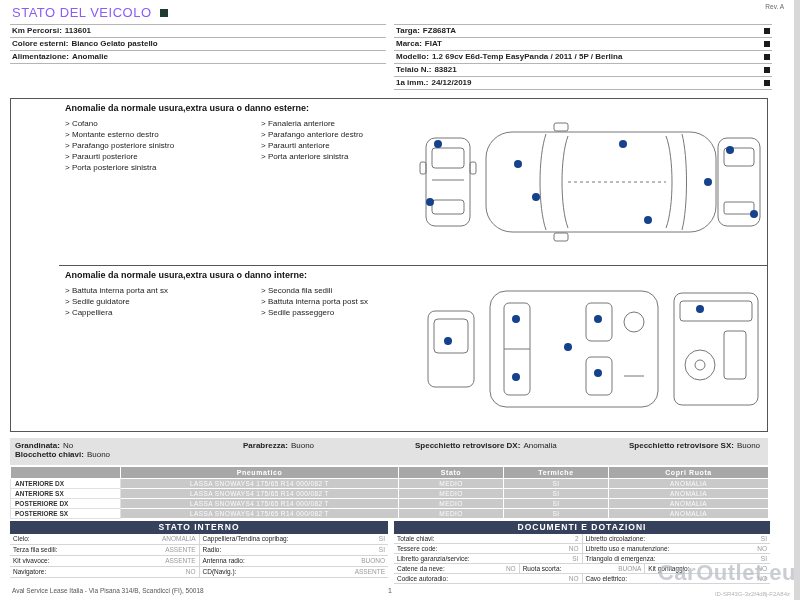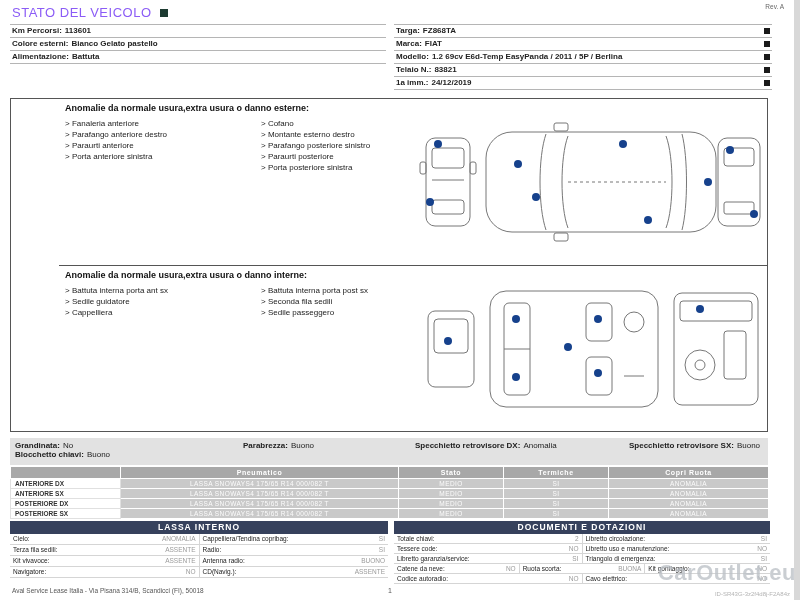--- a/index.html
+++ b/index.html
@@ -85,21 +85,21 @@
 <div class="rev">Rev. A</div>
 
 <div class="info-col info-left">
   <div class="info-row">
     <span class="lbl">Km Percorsi:</span><span class="val">113601</span>
   </div>
   <div class="info-row">
     <span class="lbl">Colore esterni:</span><span class="val">Bianco Gelato pastello</span>
   </div>
   <div class="info-row">
-    <span class="lbl">Alimentazione:</span><span class="val">Battuta</span>
+    <span class="lbl">Alimentazione:</span><span class="val">Anomalie</span>
   </div>
 </div>
 
 <div class="info-col info-right">
   <div class="info-row">
     <span class="lbl">Targa:</span><span class="val">FZ868TA</span><span class="marker"></span>
   </div>
   <div class="info-row">
     <span class="lbl">Marca:</span><span class="val">FIAT</span><span class="marker"></span>
   </div>
@@ -112,32 +112,32 @@
   <div class="info-row">
     <span class="lbl">1a imm.:</span><span class="val">24/12/2019</span><span class="marker"></span>
   </div>
 </div>
 
 <div class="main-box">
 
   <div class="section exterior">
     <div class="section-title">Anomalie da normale usura,extra usura o danno esterne:</div>
     <div class="anomaly-lists">
-      <div class="anomaly-col">
-        <div class="anomaly-item">&gt; Fanaleria anteriore</div>
-        <div class="anomaly-item">&gt; Parafango anteriore destro</div>
-        <div class="anomaly-item">&gt; Paraurti anteriore</div>
-        <div class="anomaly-item">&gt; Porta anteriore sinistra</div>
-      </div>
       <div class="anomaly-col">
         <div class="anomaly-item">&gt; Cofano</div>
         <div class="anomaly-item">&gt; Montante esterno destro</div>
         <div class="anomaly-item">&gt; Parafango posteriore sinistro</div>
         <div class="anomaly-item">&gt; Paraurti posteriore</div>
         <div class="anomaly-item">&gt; Porta posteriore sinistra</div>
+      </div>
+      <div class="anomaly-col">
+        <div class="anomaly-item">&gt; Fanaleria anteriore</div>
+        <div class="anomaly-item">&gt; Parafango anteriore destro</div>
+        <div class="anomaly-item">&gt; Paraurti anteriore</div>
+        <div class="anomaly-item">&gt; Porta anteriore sinistra</div>
       </div>
     </div>
     <div class="diagram">
       <svg viewBox="0 0 345 158" xmlns="http://www.w3.org/2000/svg">
         <g stroke="#777" fill="none" stroke-width="1">
           <rect x="8" y="36" width="44" height="88" rx="9"></rect>
           <rect x="14" y="46" width="32" height="20" rx="3"></rect>
           <rect x="14" y="98" width="32" height="14" rx="3"></rect>
           <rect x="2" y="60" width="6" height="12" rx="2"></rect>
           <rect x="52" y="60" width="6" height="12" rx="2"></rect>
@@ -175,22 +175,22 @@
 
   <div class="section interior">
     <div class="section-title">Anomalie da normale usura,extra usura o danno interne:</div>
     <div class="anomaly-lists">
       <div class="anomaly-col">
         <div class="anomaly-item">&gt; Battuta interna porta ant sx</div>
         <div class="anomaly-item">&gt; Sedile guidatore</div>
         <div class="anomaly-item">&gt; Cappelliera</div>
       </div>
       <div class="anomaly-col">
+        <div class="anomaly-item">&gt; Seconda fila sedili</div>
         <div class="anomaly-item">&gt; Battuta interna porta post sx</div>
-        <div class="anomaly-item">&gt; Seconda fila sedili</div>
         <div class="anomaly-item">&gt; Sedile passeggero</div>
       </div>
     </div>
     <div class="diagram">
       <svg viewBox="0 0 345 158" xmlns="http://www.w3.org/2000/svg">
         <g stroke="#777" fill="none" stroke-width="1">
           <rect x="10" y="42" width="46" height="76" rx="7"></rect>
           <rect x="16" y="50" width="34" height="34" rx="4"></rect>
         </g>
         <g stroke="#777" fill="none" stroke-width="1">
@@ -286,21 +286,21 @@
       <td class="pos">POSTERIORE SX</td>
       <td class="gray">LASSA SNOWAYS4 175/65 R14 000/082 T</td>
       <td class="gray">MEDIO</td>
       <td class="gray">SI</td>
       <td class="gray">ANOMALIA</td>
     </tr>
   </tbody>
 </table>
 
 <div class="bt bt-left">
-  <div class="bt-header">LASSA INTERNO</div>
+  <div class="bt-header">STATO INTERNO</div>
   <div class="bt-row">
     <div class="pair">
         <span class="lbl">Cielo:</span>
         <span class="val">ANOMALIA</span>
       </div>
     <div class="pair">
         <span class="lbl">Cappelliera/Tendina copribag:</span>
         <span class="val">SI</span>
       </div>
   </div>

